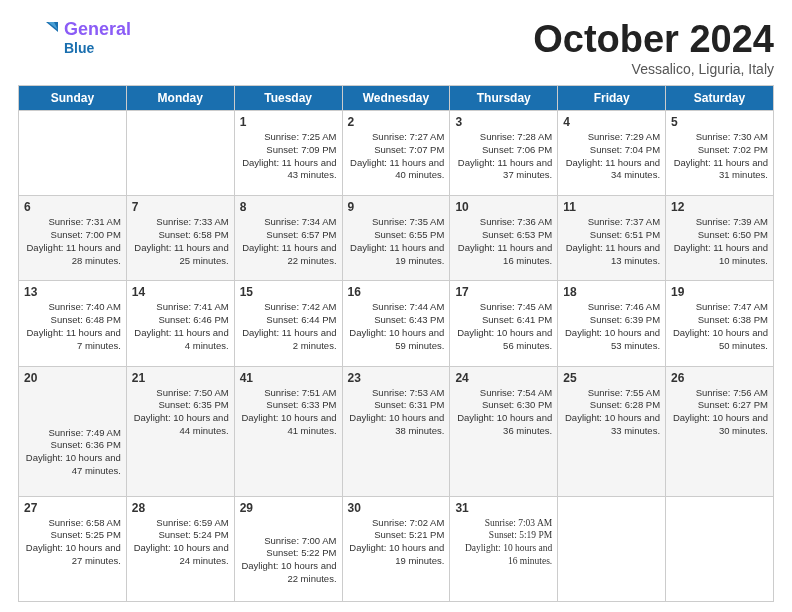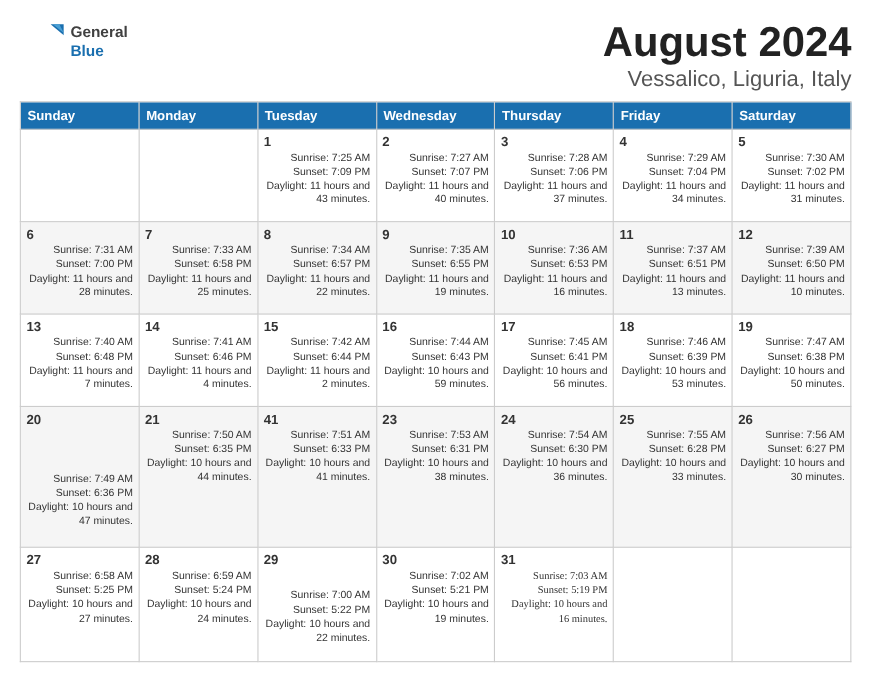--- a/index.html
+++ b/index.html
@@ -28,21 +28,21 @@
       border-collapse: collapse;
       width: 100%;
       table-layout: fixed;
     }
     .calendar th {
       background: #1a6faf;
       color: #fff;
       font-size: 12px;
       font-weight: bold;
       padding: 5px 6px;
-      text-align: left;
+      text-align: center;
       border: 1px solid #ccc;
     }
     .calendar td {
       border: 1px solid #ccc;
       vertical-align: top;
       padding: 4px 5px;
       font-size: 10px;
       color: #333;
       background: #fff;
     }
@@ -79,27 +79,27 @@
 <body>
 
 <div class="page">
   <div class="header">
       <div style="display: flex; align-items: center; gap: 6px;">
         <svg width="40" height="40" viewBox="0 0 40 40">
           <polygon points="28,4 40,14 40,4" fill="#1a6faf"></polygon>
   <polygon points="30,4 40,12 36,4" fill="#4a9fd4"></polygon>
         </svg>
         <div style="line-height: 1.2;">
-          <div style="font-size:14px;font-weight:bold;color:#404040;">General</div>
+          <div style="font-size:18px;font-weight:bold;color:#8b5cf6;">General</div>
           <div style="font-size:14px;font-weight:bold;color:#1a6faf;">Blue</div>
         </div>
       </div>
       <div style="text-align: right;">
-        <div style="font-size:38px;font-weight:bold;color:#222;">August 2024</div>
-        <div style="font-size:20px;color:#555;">Vessalico, Liguria, Italy</div>
+        <div style="font-size:38px;font-weight:bold;color:#222;">October 2024</div>
+        <div style="font-size:14px;color:#555;">Vessalico, Liguria, Italy</div>
       </div>
     </div>
 
   <table class="calendar">
     <thead>
       <tr>
         <th>Sunday</th>
         <th>Monday</th>
         <th>Tuesday</th>
         <th>Wednesday</th>

